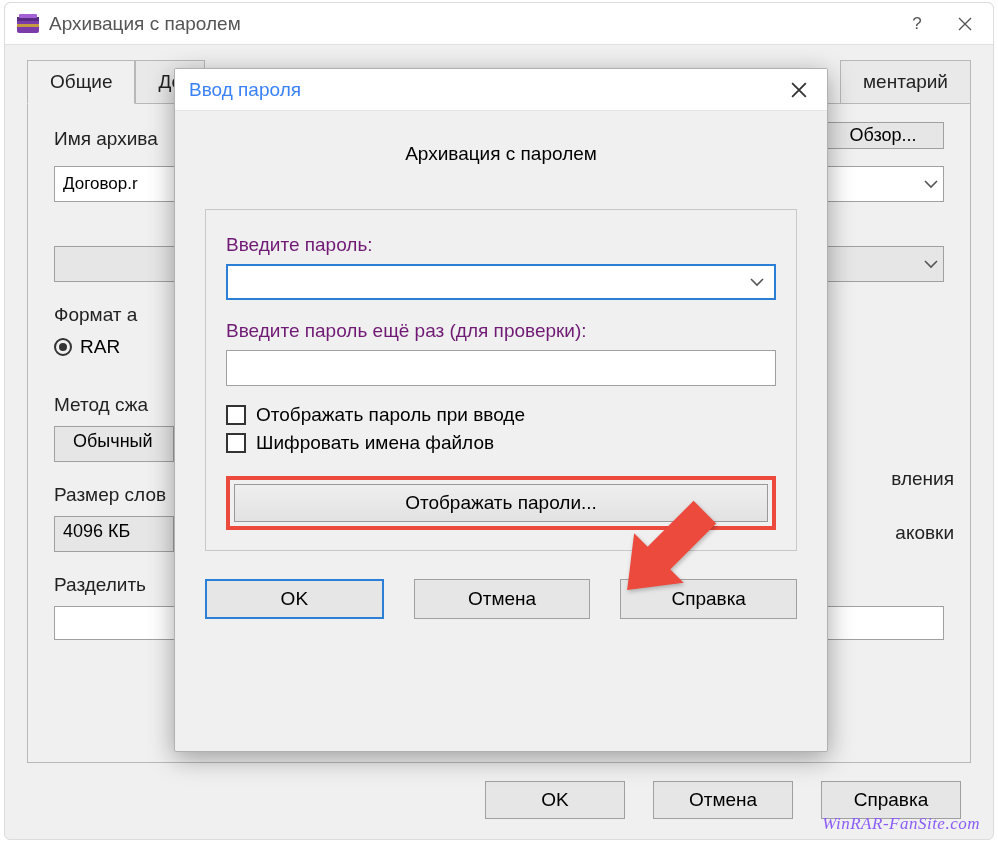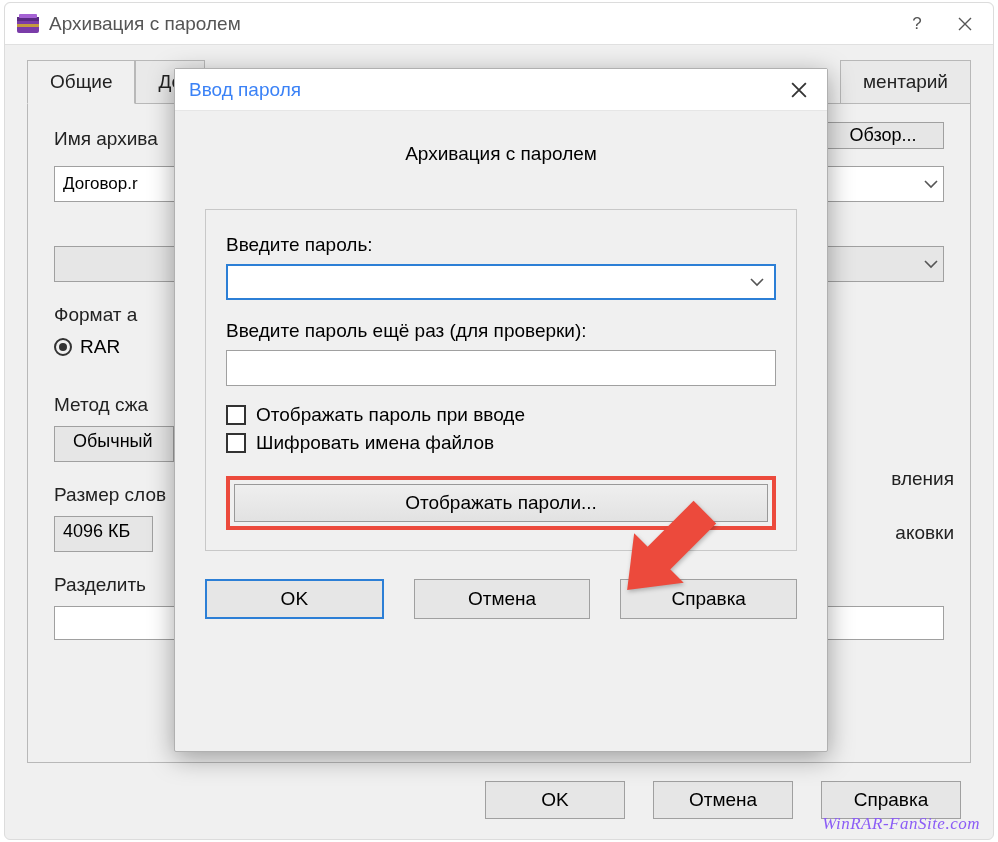--- a/index.html
+++ b/index.html
@@ -39,21 +39,21 @@
   .right-peek{position:absolute;right:16px;font-size:19px;color:#222;}
 
   
   .modal{position:absolute;left:174px;top:68px;width:654px;height:684px;background:#f0f0f0;border:1px solid #b0b0b0;box-shadow:0 6px 26px rgba(0,0,0,0.35);border-radius:2px;z-index:10;}
   .modal-titlebar{height:42px;display:flex;align-items:center;padding:0 6px 0 14px;background:#fff;border-bottom:1px solid #e6e6e6;}
   .modal-title{font-size:19px;color:#3b82f6;flex:1;}
   .modal-body{padding:32px 30px 18px 30px;}
   .modal-heading{text-align:center;font-size:19px;margin-bottom:44px;}
 
   .inset-group{border:1px solid #c8c8c8;padding:24px 20px 20px 20px;position:relative;}
-  .lbl{font-size:19px;color:#000000;display:block;margin-bottom:8px;}
+  .lbl{font-size:19px;color:#701a75;display:block;margin-bottom:8px;}
   .pw-combo{width:100%;height:36px;border:2px solid #2c7fd6;background:#fff;position:relative;}
   .pw-combo .chev{position:absolute;right:10px;top:50%;transform:translateY(-50%);}
   .pw-input{width:100%;height:36px;border:1px solid #a0a0a0;background:#fff;margin-bottom:18px;}
 
   .chk-row{display:flex;align-items:center;gap:10px;font-size:19px;margin-top:6px;}
   .chk{width:20px;height:20px;border:2px solid #333;background:#fff;}
 
   .organize-wrap{margin-top:22px;border:4px solid #ec4a3c;padding:4px;}
   .organize-btn{width:100%;height:38px;border:1px solid #999;background:linear-gradient(#efefef,#e2e2e2);font-size:19px;}
 
@@ -132,21 +132,21 @@
         </div>
       </div>
 
       <div class="field-block" style="margin-top:36px;">
         <span class="field-label">Метод сжа</span>
         <div class="dropdown" style="width:120px;padding-left:18px;">Обычный</div>
       </div>
 
       <div class="field-block">
         <span class="field-label">Размер слов</span>
-        <div class="dropdown" style="width:99px;">4096 КБ</div>
+        <div class="dropdown" style="width:120px;">4096 КБ</div>
       </div>
 
       <div class="field-block">
         <span class="field-label">Разделить</span>
         <div class="text-input" style="width:100%;height:34px;background:#fff;"></div>
       </div>
 
       <span class="right-peek" style="top:364px;">вления</span>
       <span class="right-peek" style="top:418px;text-align:right;">аковки</span>
     </div>

